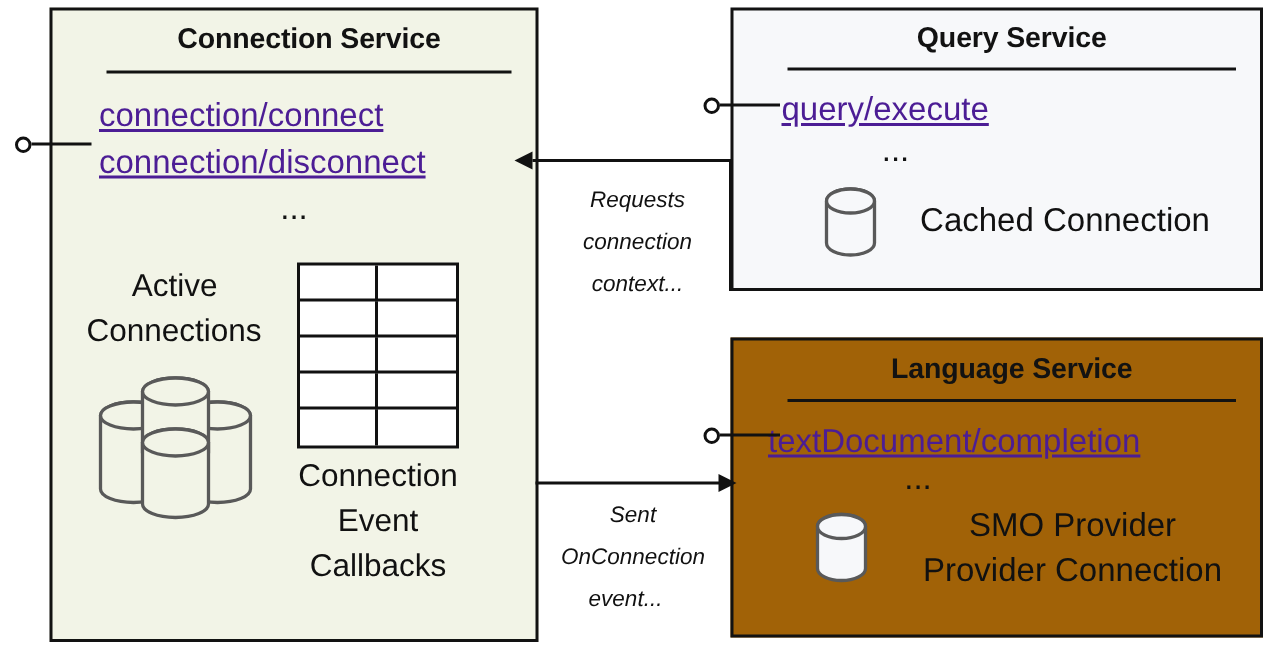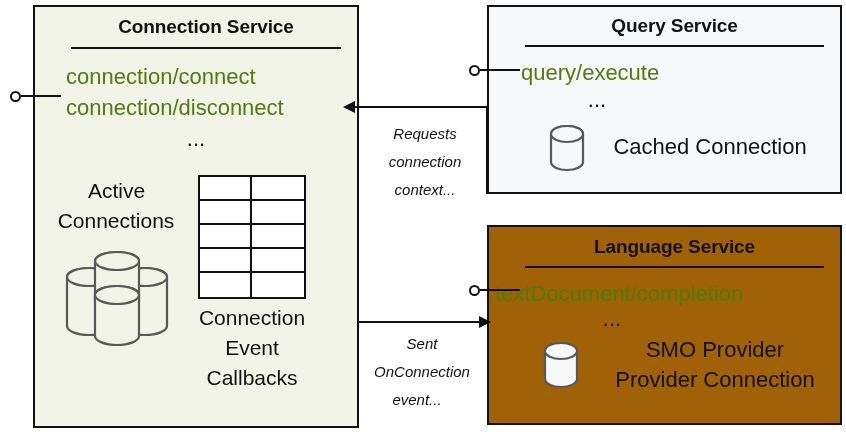--- a/index.html
+++ b/index.html
@@ -72,23 +72,24 @@
     width: 355px;
     height: 200px;
     background: #a16207;
   }
   #language-service .titlebar-wrap { height: 41px; }
 
   
   .op-text {
     position: absolute;
     font-size: 22px;
-    color: #4d7c0f;
+    color: #4c1d95;
     white-space: nowrap;
     line-height: 28px;
+    text-decoration: underline;
   }
   .ellipsis {
     position: absolute;
     font-size: 22px;
     color: #111111;
     line-height: 22px;
     text-align: center;
   }
   .label {
     position: absolute;
@@ -251,21 +252,21 @@
 
   <div class="lollipop-circle" style="left:469px; top:65px;"></div>
   <div class="lollipop-stem" style="left:480px; top:69px; width:40px;"></div>
 
   <div class="component" id="language-service">
     <div class="titlebar-wrap">
       <div class="titlebar">Language Service</div>
     </div>
   </div>
 
-  <div class="op-text" style="left:495px; top:280px;">textDocument/completion</div>
+  <div class="op-text" style="left:512px; top:280px;">textDocument/completion</div>
   <div class="ellipsis" style="left:487px; top:308px; width:250px;">...</div>
 
   <div class="cyl" style="left:540px; top:341px;">
     <svg width="42" height="48" viewBox="0 0 42 48">
       <path d="M5,38 L5,10 A16,8 0 0 1 37,10 L37,38 A16,8 0 0 1 5,38 Z" fill="#f7f8fa" stroke="#595959" stroke-width="2.2"></path>
       <ellipse cx="21" cy="10" rx="16" ry="8" fill="#f7f8fa" stroke="#595959" stroke-width="2.2"></ellipse>
     </svg>
   </div>
   <div class="label" style="left:592px; top:336px; width:246px; font-size:22px;">SMO Provider</div>
   <div class="label" style="left:592px; top:366px; width:246px; font-size:22px;">Provider Connection</div>

